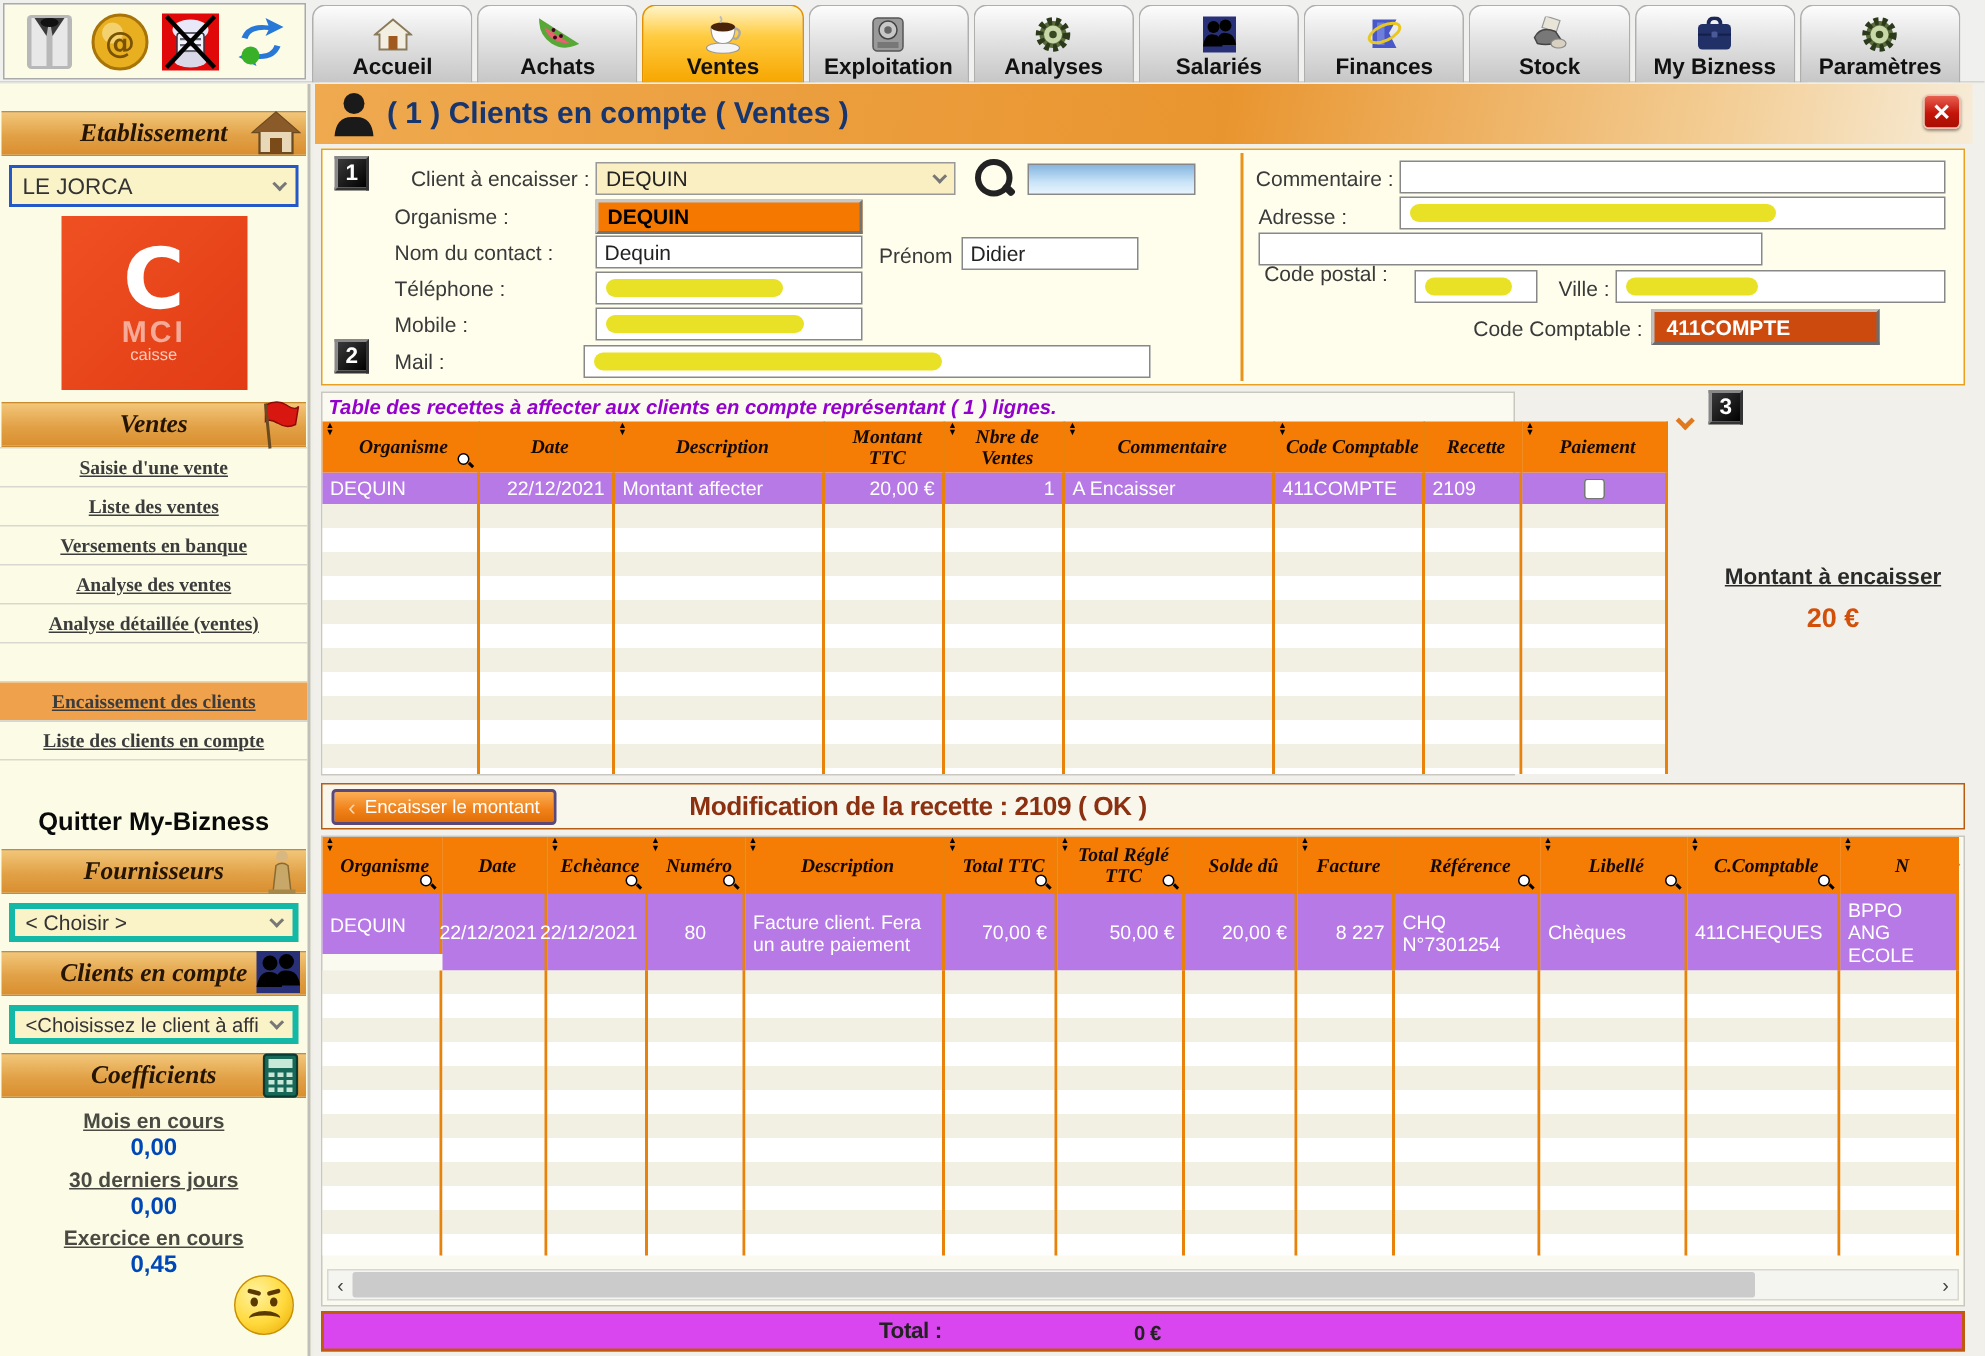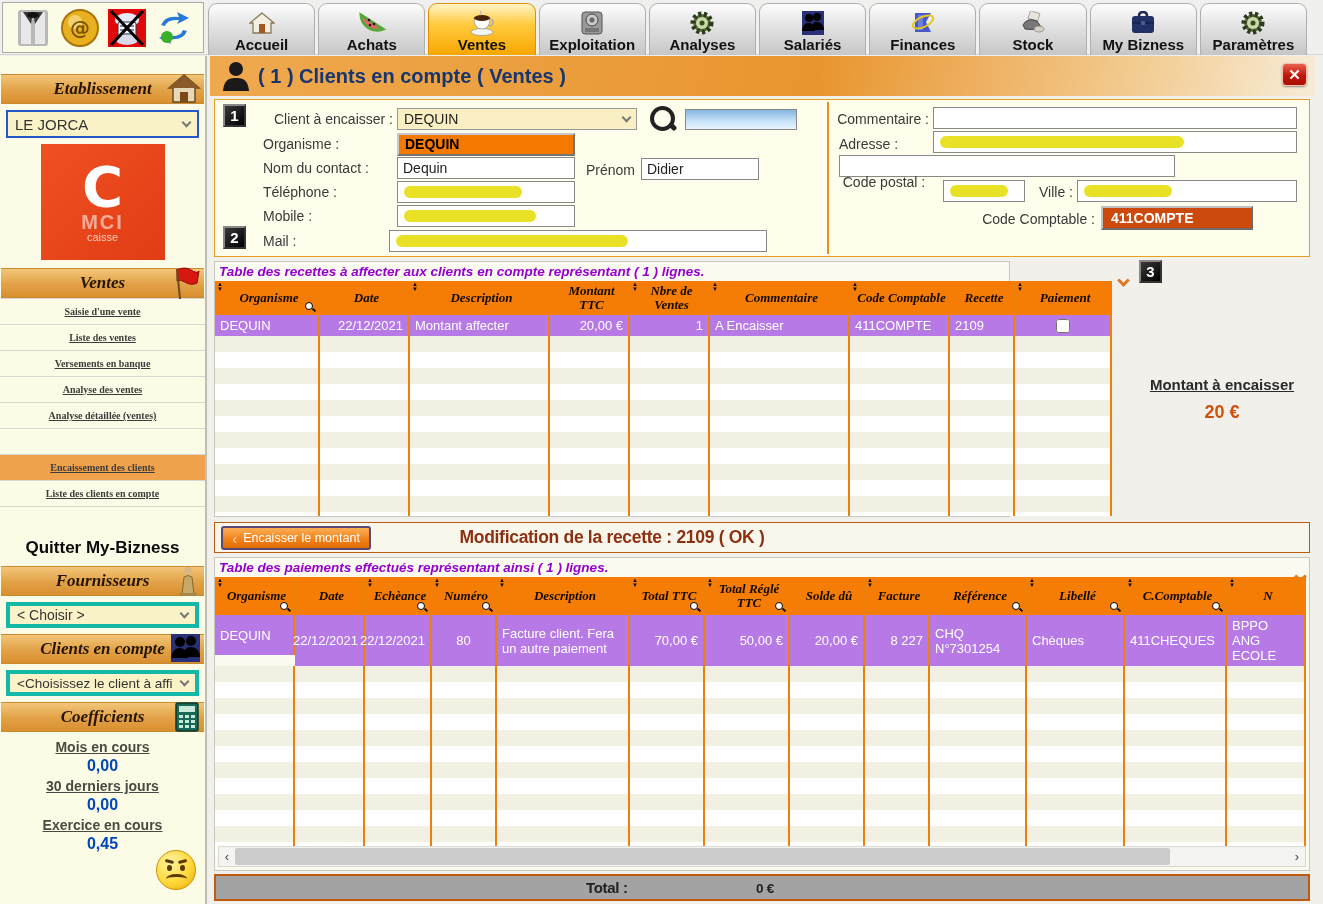--- a/index.html
+++ b/index.html
@@ -21,21 +21,21 @@
   .side-hdr .hdr-ic { position:absolute; right:3px; top:-2px; }
   .side-select { margin:6px 6px; height:26px; border:4px solid #14b8a6; background:#FBF3C8; display:flex; align-items:center; justify-content:space-between; padding:0 7px; font-size:14px; color:#333; cursor:pointer; }
   .side-select.blue { border:2px solid #2458C8; height:28px; font-size:15px; }
   .chev-sm { width:7px; height:7px; border-right:2px solid #777; border-bottom:2px solid #777; transform:rotate(45deg); margin-top:-3px; }
   .chev-orange { width:9px; height:9px; border-right:3px solid #E07820; border-bottom:3px solid #E07820; transform:rotate(45deg); display:inline-block; }
   #mci-logo { margin:4px auto 8px; width:124px; height:116px; background:linear-gradient(135deg,#EF5022 0%,#E23C15 100%); display:flex; flex-direction:column; align-items:center; justify-content:center; color:#fff; }
   #mci-c { font-size:56px; font-weight:bold; line-height:52px; font-family:"DejaVu Sans",sans-serif; }
   #mci-name { font-size:20px; letter-spacing:2px; color:rgba(255,255,255,.55); font-weight:bold; line-height:18px; }
   #mci-sub { font-size:11px; color:#F8CDBE; }
   .side-links { list-style:none; border-top:1px solid #D8D8D0; }
-  .side-links li { height:26px; border-bottom:1px solid #D8D8D0; display:flex; align-items:center; justify-content:center; font-family:"Liberation Serif",serif; font-weight:bold; font-size:10px; color:#3C3C3C; text-decoration:underline; cursor:pointer; }
+  .side-links li { height:26px; border-bottom:1px solid #D8D8D0; display:flex; align-items:center; justify-content:center; font-family:"Liberation Serif",serif; font-weight:bold; font-size:13px; color:#3C3C3C; text-decoration:underline; cursor:pointer; }
   .side-links li.active { background:#F0A14B; }
   .quit { height:26px; margin-top:28px; display:flex; align-items:center; justify-content:center; font-weight:bold; font-size:17px; color:#0A0A0A; cursor:pointer; }
   .coef { text-align:center; position:relative; padding-top:4px; }
   .coef-label { font-weight:bold; font-size:14px; color:#4A4A42; text-decoration:underline; margin-top:3px; cursor:pointer; }
   .coef-value { font-weight:bold; font-size:16px; color:#0047B8; margin:2px 0 3px; }
   
   #smiley { position:absolute; left:156px; top:118px; width:40px; height:40px; border-radius:50%; background:radial-gradient(circle at 35% 30%,#FFF3A0 0%,#FFD93C 55%,#E8A800 100%); border:1px solid #C89000; }
   #smiley .eye { position:absolute; top:14px; width:5px; height:6px; background:#5A3A00; border-radius:50%; }
   #smiley .eye.l { left:10px; } #smiley .eye.r { right:10px; }
   #smiley .brow { position:absolute; top:9px; width:9px; height:3px; background:#5A3A00; border-radius:2px; }
@@ -91,21 +91,21 @@
   #montant-label { position:absolute; left:20px; top:118px; width:170px; text-align:center; font-weight:bold; font-size:15px; color:#2A2A2A; text-decoration:underline; }
   #montant-value { position:absolute; left:20px; top:144px; width:170px; text-align:center; font-weight:bold; font-size:18px; color:#D2500A; }
 
   
   .hscroll { position:absolute; left:3px; bottom:3px; right:3px; height:21px; background:#F4F4F0; border:1px solid #D8D8D0; display:flex; align-items:center; }
   .hs-arrow { width:16px; text-align:center; color:#444; font-size:13px; cursor:pointer; }
   .hs-thumb { height:17px; background:#CBCBCB; border-radius:2px; flex:0 0 935px; cursor:grab; }
   .hs-track { flex:1; }
 
   
-  #total-bar { position:absolute; left:5px; top:818px; width:1096px; height:27px; background:#a3a3a3; border:2px solid #C05A10; }
+  #total-bar { position:absolute; left:5px; top:818px; width:1096px; height:27px; background:#d946ef; border:2px solid #C05A10; }
   #total-label { position:absolute; left:370px; top:3px; font-weight:bold; font-size:15px; letter-spacing:-.3px; color:#222; }
   #total-value { position:absolute; left:540px; top:5px; font-weight:bold; font-size:13.5px; letter-spacing:-.3px; color:#222; }
 
   svg { display:block; }
 </style>
 </head>
 <body>
 
 <div id="topbar">
   <div id="logo-box">
@@ -510,21 +510,20 @@
   </div>
 
   <div id="status-bar">
     <div id="encaisser-btn">
         <span>Encaisser le montant</span>
       </div>
     <div id="status-msg">Modification de la recette : 2109 ( OK )</div>
   </div>
 
   <div class="tbl-panel" style="left:5px;top:501px;width:1096px;height:314px">
-    <div class="tbl-caption">Table des paiements effectués représentant ainsi ( 1 ) lignes.</div>
     <span class="chev-orange" style="position:absolute;right:4px;top:14px"></span>
     <div class="grid" style="grid-template-columns:80px 70px 67px 65px 133px 75px 85px 75px 65px 97px 98px 102px 79px">
 
       <div class="hcell" style="height:38px">
           <span class="sort"></span>
           <span>Organisme</span>
           <span class="hmag mag-sm"></span>
         </div>
       <div class="hcell">
           <span>Date</span>

